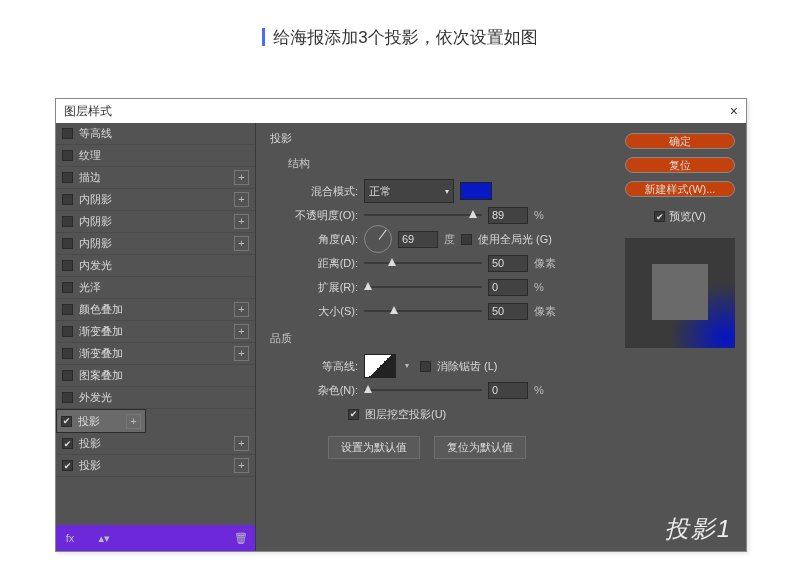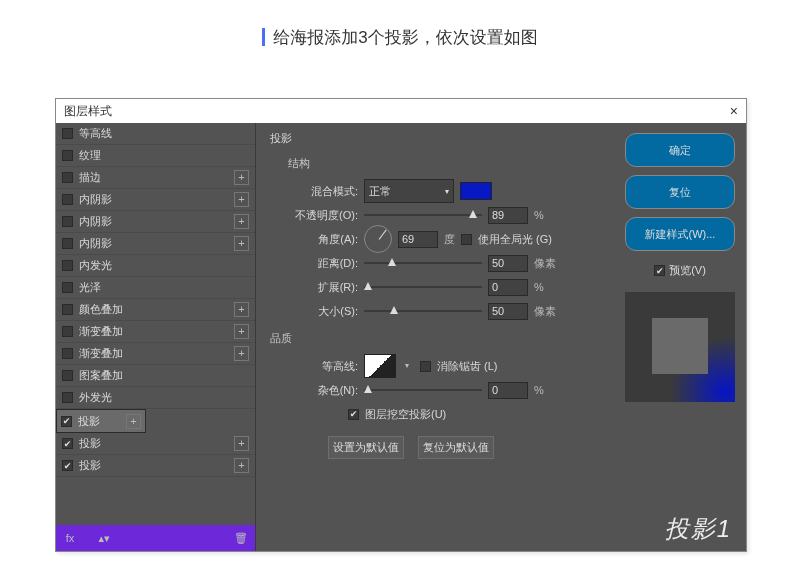--- a/index.html
+++ b/index.html
@@ -37,24 +37,24 @@
   .knob{position:absolute;width:0;height:0;border-left:4px solid transparent;border-right:4px solid transparent;border-bottom:8px solid #ddd;top:2px;}
   .numbox{width:40px;height:17px;background:#424242;border:1px solid #2a2a2a;color:#ddd;text-align:left;padding:0 3px;line-height:15px;}
   .unit{color:#bbb;}
   .angwrap{width:28px;height:28px;border:1px solid #888;border-radius:50%;position:relative;}
   .angline{position:absolute;width:12px;height:1px;background:#ddd;top:13px;left:14px;transform-origin:left center;transform:rotate(-53deg);}
   .minicb{width:11px;height:11px;background:#3a3a3a;border:1px solid #2a2a2a;display:flex;align-items:center;justify-content:center;font-size:9px;}
   .minicb.on::before{content:"✔";color:#ddd;}
   .contswatch{width:32px;height:24px;background:linear-gradient(135deg,#fff 50%,#222 50%);border:1px solid #222;position:relative;}
   .contswatch .arr{position:absolute;right:-14px;top:6px;font-size:8px;color:#bbb;}
   .btnrow{display:flex;gap:14px;margin-top:10px;margin-left:40px;}
-  .minibtn{padding:3px 4px;background:#5a5a5a;border:1px solid #6e6e6e;color:#ddd;font-size:11px;cursor:pointer;}
+  .minibtn{padding:3px 12px;background:#5a5a5a;border:1px solid #6e6e6e;color:#ddd;font-size:11px;cursor:pointer;}
   
   .right{width:132px;padding:10px 10px 0;display:flex;flex-direction:column;align-items:center;gap:8px;}
-  .rbtn{width:110px;height:34px;border:1px solid #888;border-radius:11px;background:#0369a1;color:#ddd;font-size:11px;display:flex;align-items:center;justify-content:center;cursor:pointer;}
+  .rbtn{width:110px;height:16px;border:1px solid #888;border-radius:11px;background:#c2410c;color:#ddd;font-size:11px;display:flex;align-items:center;justify-content:center;cursor:pointer;}
   .pvrow{display:flex;align-items:center;gap:4px;font-size:11px;color:#ddd;margin-top:4px;}
   .preview{width:110px;height:110px;background:#3a3a3a;margin-top:6px;position:relative;overflow:hidden;}
   .pvsq{position:absolute;width:56px;height:56px;background:#6a6a6a;top:26px;left:27px;}
   .pvglow{position:absolute;width:120px;height:120px;border-radius:50%;background:radial-gradient(circle,#0514c4 0%,rgba(5,20,196,0) 65%);bottom:-50px;right:-50px;}
   .label1{position:absolute;right:14px;bottom:6px;color:#eee;font-size:24px;font-weight:300;font-style:italic;letter-spacing:2px;}
 </style>
 </head>
 <body>
 
 <div class="caption"><span class="bar"></span><span>给海报添加3个投影，依次设置如图</span></div>

